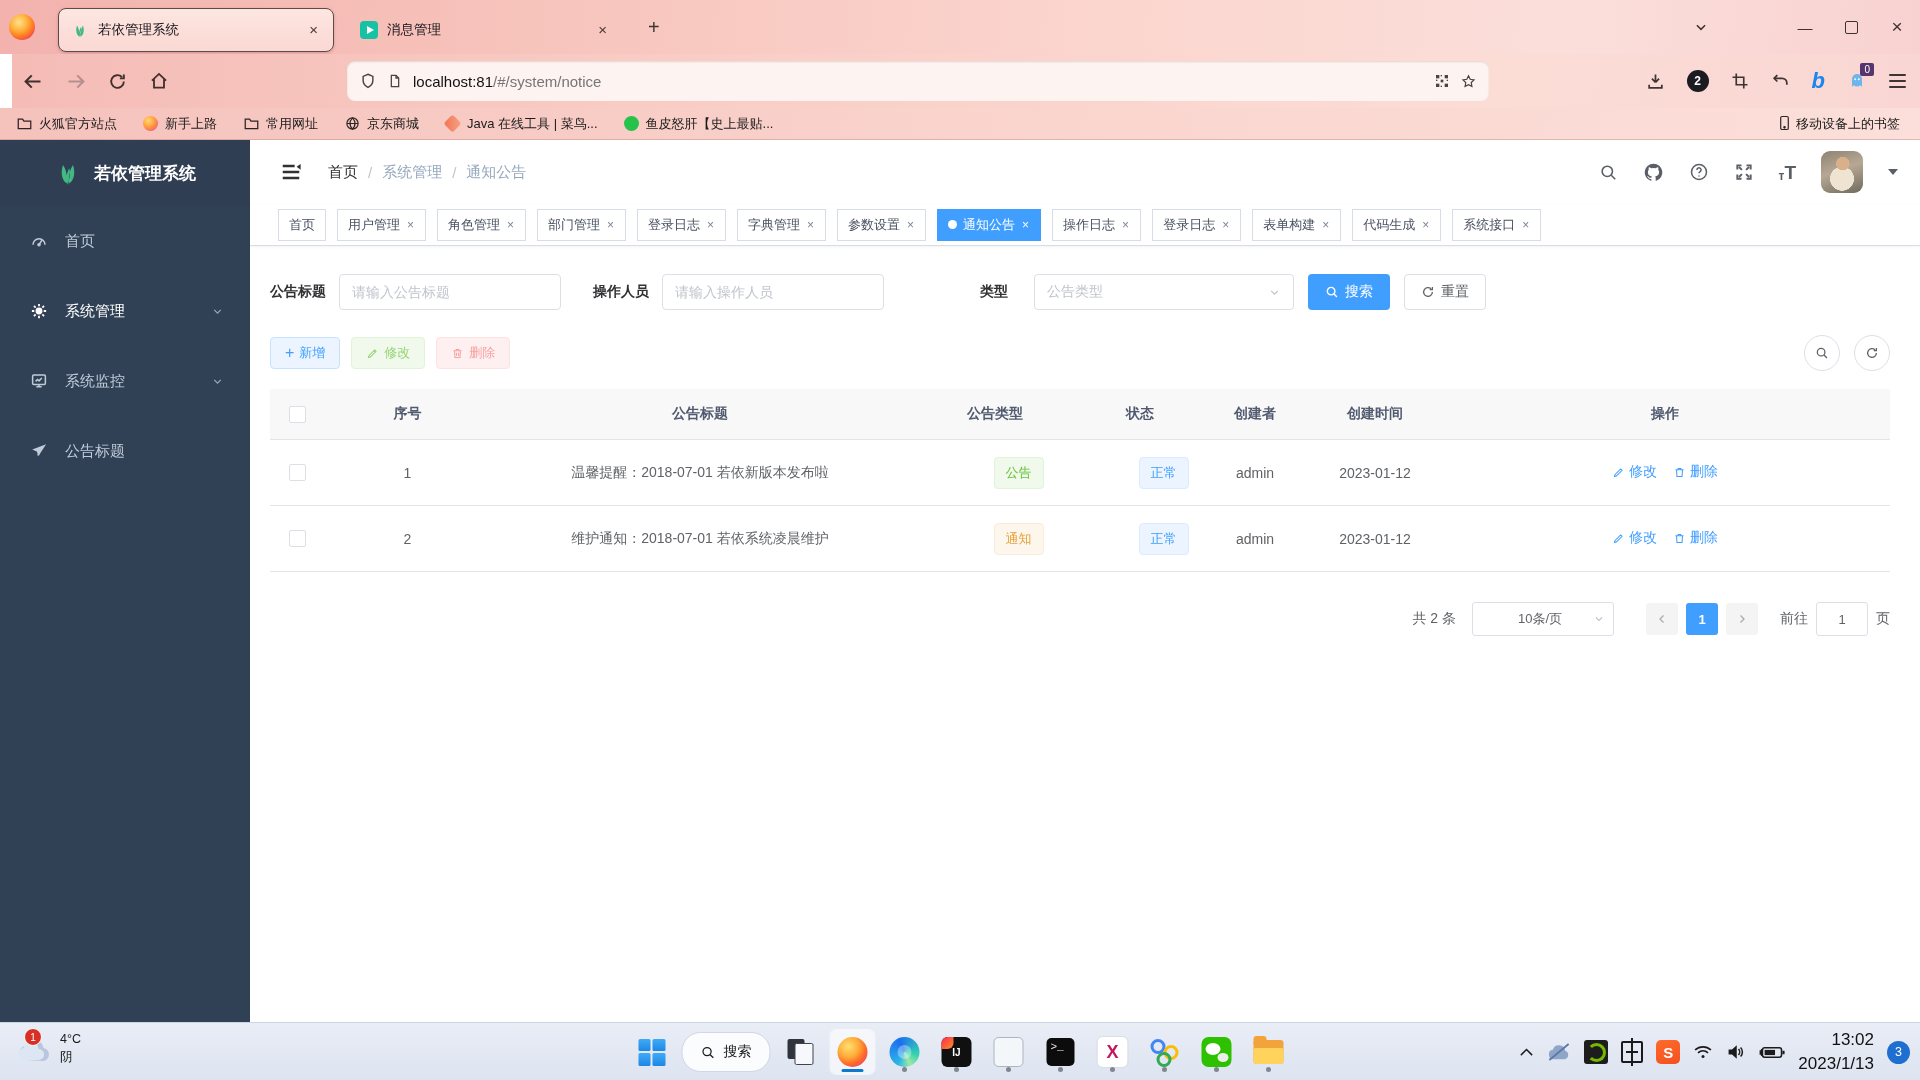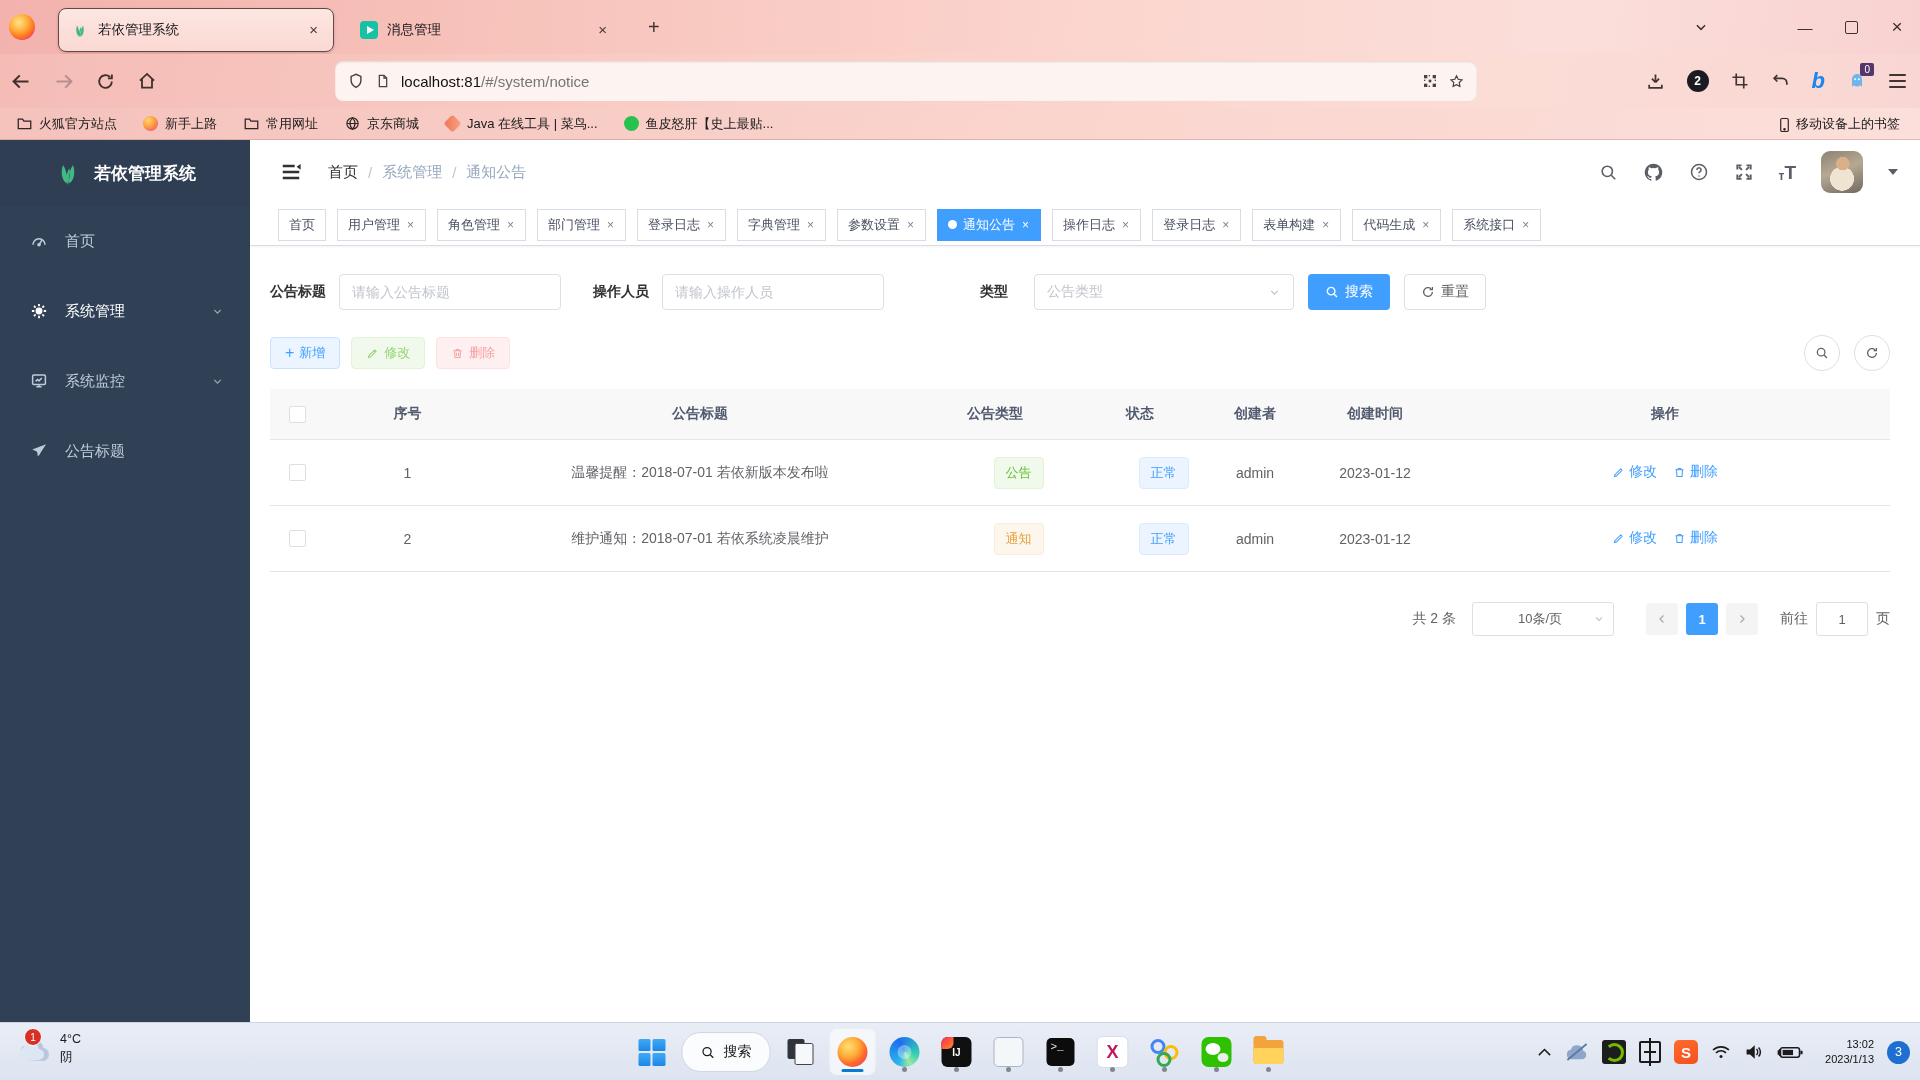--- a/index.html
+++ b/index.html
@@ -18,42 +18,42 @@
   .tab-close{font-size:15px;color:#4a3a38;padding:0 3px;}
   .fav-ruoyi{width:18px;height:18px;}
   .fav-play{width:18px;height:18px;border-radius:4px;background:#16c2a3;display:flex;align-items:center;justify-content:center;}
   .fav-play i{display:block;width:0;height:0;border-left:7px solid #fff;border-top:4.5px solid transparent;border-bottom:4.5px solid transparent;margin-left:2px;}
   .newtab{font-size:20px;color:#3f3434;margin-left:16px;padding:4px 10px;}
   .tabbar-right{margin-left:auto;display:flex;align-items:center;color:#473a39;}
   .tabs-caret{margin-right:64px;padding:0 10px;}
   .win-btn{width:46px;height:40px;display:flex;align-items:center;justify-content:center;font-size:15px;color:#3e3232;}
   .win-restore i{display:block;width:11px;height:11px;border:1.5px solid #3e3232;border-radius:2px;}
 
-  .navbar{position:absolute;top:54px;left:0;right:0;height:54px;background:linear-gradient(95deg,#f5bcb6 0%,#f9cfc7 40%,#fcddd6 78%,#f9d6d3 100%);display:flex;align-items:center;}
+  .navbar{position:absolute;top:54px;left:12px;right:0;height:54px;background:linear-gradient(95deg,#f5bcb6 0%,#f9cfc7 40%,#fcddd6 78%,#f9d6d3 100%);display:flex;align-items:center;}
   .nav-btn{width:42px;display:flex;justify-content:center;color:#42302e;}
   .nav-btn.disabled{color:#b58f90;}
   .url-field{position:absolute;left:335px;width:1118px;top:7px;height:40px;background:#fdf4f1;border-radius:8px;display:flex;align-items:center;padding:0 12px;gap:10px;box-shadow:0 1px 2px rgba(120,60,60,.18) inset;}
   .url-text{flex:1;font-size:15px;color:#111;white-space:nowrap;overflow:hidden;}
   .url-text .path{color:#757575;}
   .url-icon{color:#4d4141;}
   .ext-icons{position:absolute;right:14px;top:7px;height:40px;display:flex;align-items:center;gap:22px;color:#3f3434;}
   .badge-circle{width:22px;height:22px;border-radius:50%;background:#1c1b22;color:#fff;display:flex;align-items:center;justify-content:center;font-size:12px;font-weight:bold;}
   .bing-b{font-size:22px;font-weight:bold;color:#1a86f0;font-style:italic;line-height:1;}
   .ghost-wrap{position:relative;}
   .ghost-badge{position:absolute;top:-8px;right:-7px;background:#55356b;color:#fff;font-size:10px;padding:1px 4px;border-radius:2px;}
   .burger{display:flex;flex-direction:column;gap:4px;}
   .burger i{display:block;width:17px;height:2.2px;background:#3f3434;border-radius:1px;}
 
   .bookbar{position:absolute;top:108px;left:0;right:0;height:32px;background:linear-gradient(95deg,#f5c2bc 0%,#fad5ce 55%,#fcdfda 100%);display:flex;align-items:center;padding:0 16px;font-size:13px;color:#1b1b1b;border-bottom:1px solid rgba(175,115,110,.35);box-sizing:border-box;}
   .bm{display:flex;align-items:center;gap:7px;margin-right:26px;white-space:nowrap;}
   .bm-ico{width:16px;height:16px;display:flex;align-items:center;justify-content:center;color:#2d2424;}
   .bm-firefox{width:15px;height:15px;border-radius:50%;background:radial-gradient(circle at 35% 30%,#ffd96a,#ff8e3c 55%,#e24ba2 90%);}
   .bm-java{width:15px;height:15px;background:linear-gradient(45deg,#f27452,#f6a286);transform:rotate(45deg) scale(.85);border-radius:3px;}
   .bm-chat{width:15px;height:15px;border-radius:50%;background:#27c24c;position:relative;}
-  .bm-right{margin-left:auto;display:flex;align-items:flex-end;gap:4px;margin-right:4px;}
+  .bm-right{margin-left:auto;display:flex;align-items:flex-start;gap:4px;margin-right:4px;}
 
   
   .app{position:absolute;top:140px;left:0;right:0;bottom:58px;display:flex;}
   .sidebar{width:250px;background:#304156;color:#bfcbd9;flex-shrink:0;display:flex;flex-direction:column;}
   .logo-row{height:66px;display:flex;align-items:center;justify-content:center;gap:12px;background:#2f3e52;}
   .logo-title{color:#fff;font-weight:bold;font-size:17px;}
   .menu-item{height:70px;display:flex;align-items:center;padding:0 26px 0 30px;gap:17px;font-size:15px;cursor:pointer;}
   .menu-item .mi-label{flex:1;}
   .menu-item.active{color:#fff;}
   .menu-item .chev{color:#9aa5b3;}
@@ -160,21 +160,21 @@
   .folder .back{position:absolute;inset:0;background:#f2a33c;border-radius:3px;}
   .folder .tab-n{position:absolute;left:0;top:-4px;width:13px;height:8px;background:#f2a33c;border-radius:3px 3px 0 0;}
   .folder .front{position:absolute;left:0;right:0;bottom:0;height:16px;background:#ffd35c;border-radius:2px 2px 3px 3px;}
   .tray{position:absolute;right:10px;top:0;height:58px;display:flex;align-items:center;gap:13px;color:#1b1b1b;}
   .nv-box{width:24px;height:24px;background:#1d1d1d;border-radius:3px;display:flex;align-items:center;justify-content:center;}
   .nv-box i{display:block;width:13px;height:13px;border:3px solid #76b900;border-radius:50%;border-left-color:transparent;}
   .ime-box{width:22px;height:22px;border:2px solid #1b1b1b;border-radius:2px;position:relative;box-sizing:border-box;}
   .ime-box::before{content:"";position:absolute;left:50%;top:-5px;bottom:-5px;width:2px;background:#1b1b1b;transform:translateX(-50%);}
   .ime-box::after{content:"";position:absolute;left:3px;right:3px;top:50%;height:2px;background:#1b1b1b;transform:translateY(-50%);}
   .sg-box{width:24px;height:24px;border-radius:5px;background:linear-gradient(160deg,#ff6a2b,#f4511e);color:#fff;font-weight:bold;font-size:15px;display:flex;align-items:center;justify-content:center;}
-  .clock{text-align:right;font-size:11px;line-height:1.4;color:#111;margin-left:9px;}
+  .clock{text-align:right;font-size:17px;line-height:1.4;color:#111;}
   .tray-badge{width:23px;height:23px;border-radius:50%;background:#1f6fd0;color:#fff;display:flex;align-items:center;justify-content:center;font-size:12.5px;}
 </style>
 </head>
 <body>
 
 <div class="screen">
 
   <div class="tabbar">
     <div class="fox-btn">
         <span class="fox-logo"></span>

